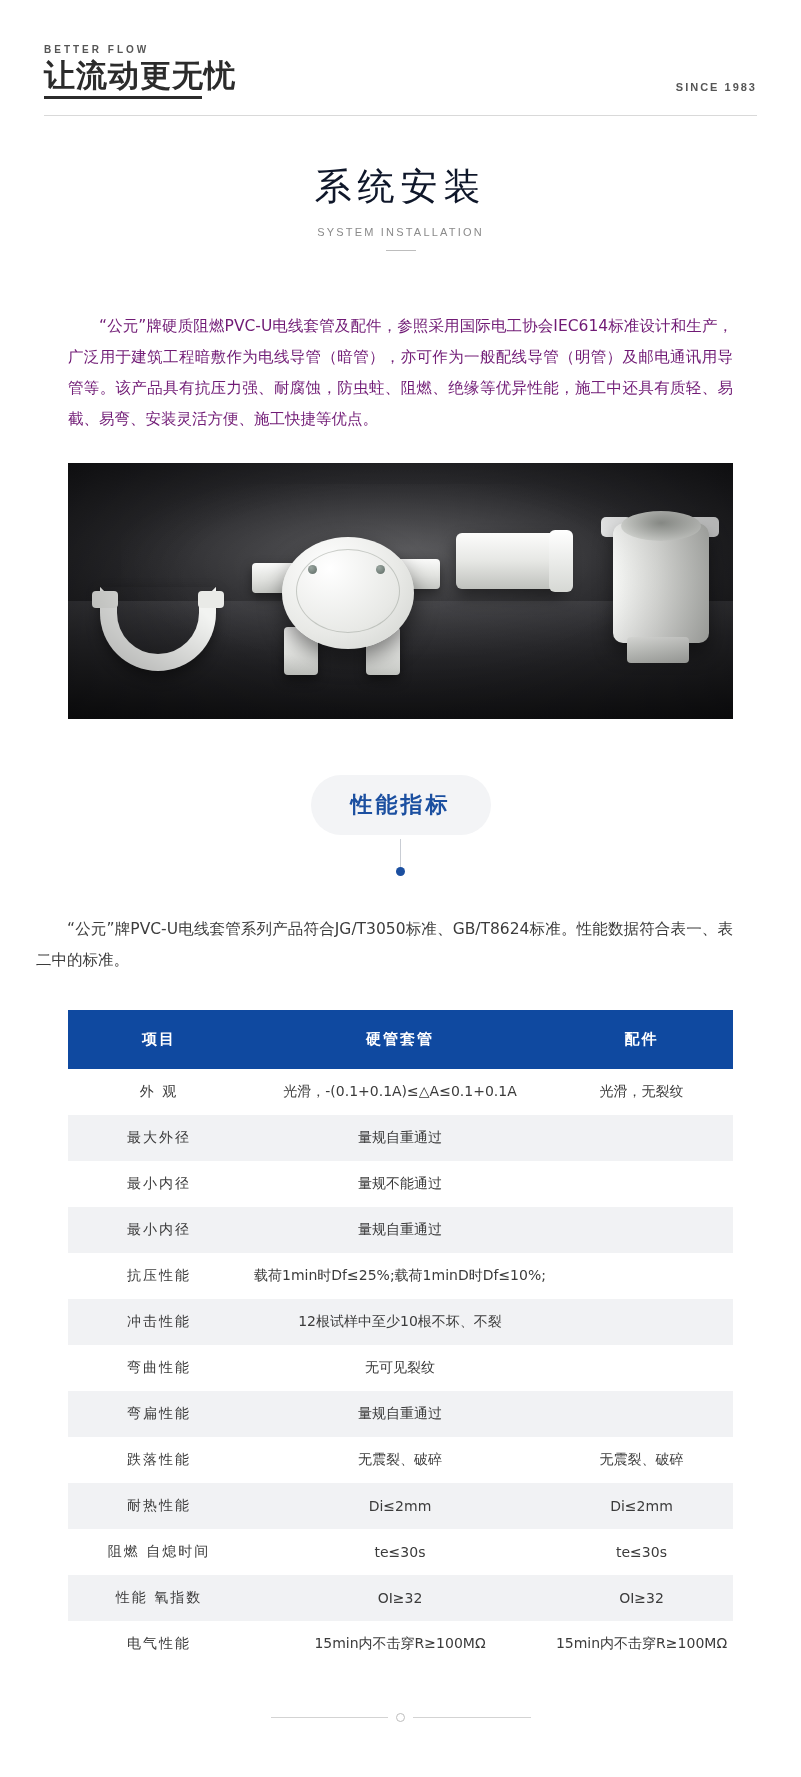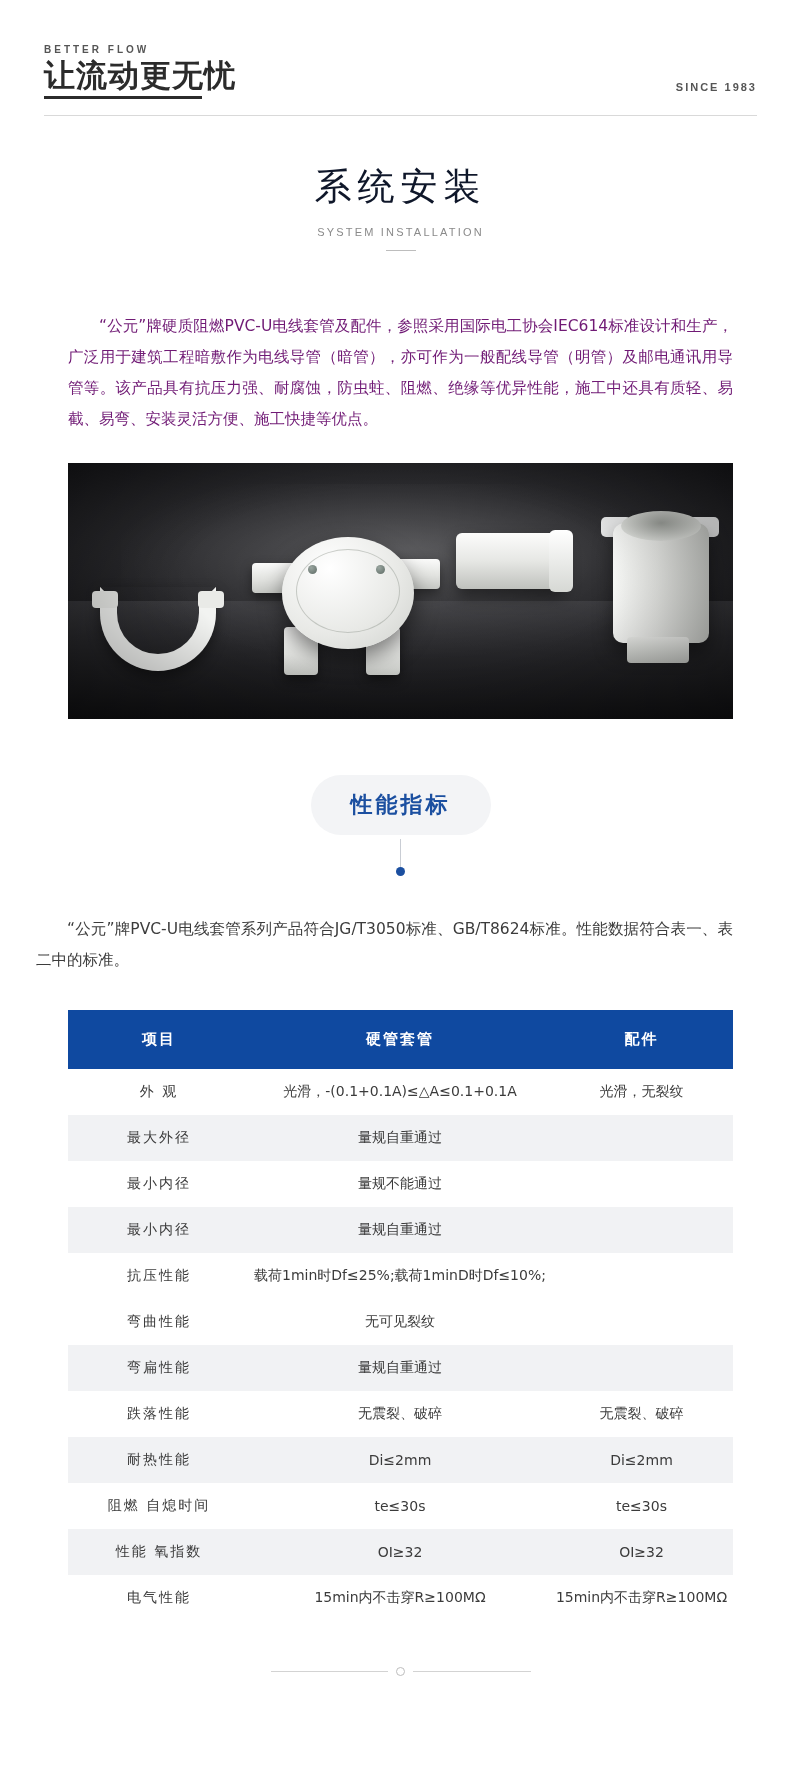--- a/index.html
+++ b/index.html
@@ -446,20 +446,25 @@
         <tr class="alt">
           <td>最小内径</td>
           <td>量规自重通过</td>
           <td></td>
         </tr>
         <tr>
           <td>抗压性能</td>
           <td>载荷1min时Df≤25%;载荷1minD时Df≤10%;</td>
           <td></td>
         </tr>
+        <tr class="alt">
+          <td>冲击性能</td>
+          <td>12根试样中至少10根不坏、不裂</td>
+          <td></td>
+        </tr>
         <tr>
           <td>弯曲性能</td>
           <td>无可见裂纹</td>
           <td></td>
         </tr>
         <tr class="alt">
           <td>弯扁性能</td>
           <td>量规自重通过</td>
           <td></td>
         </tr>

